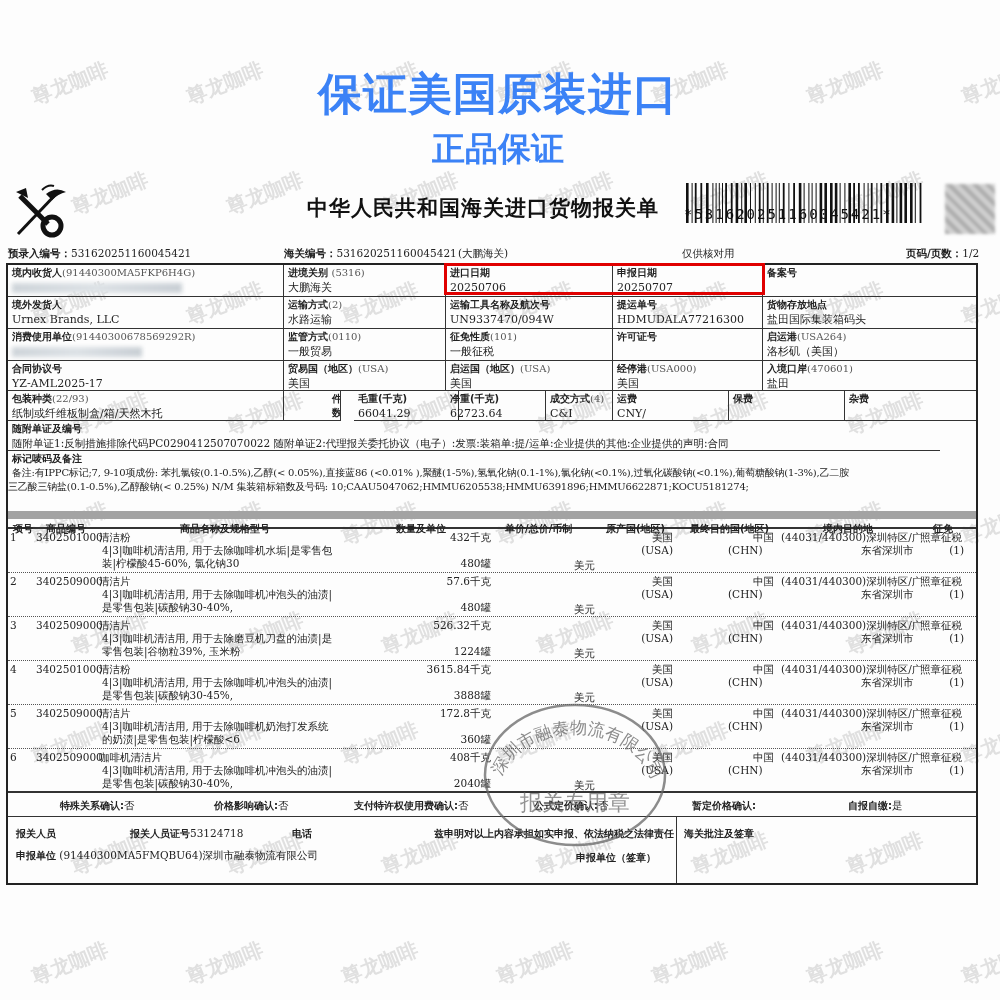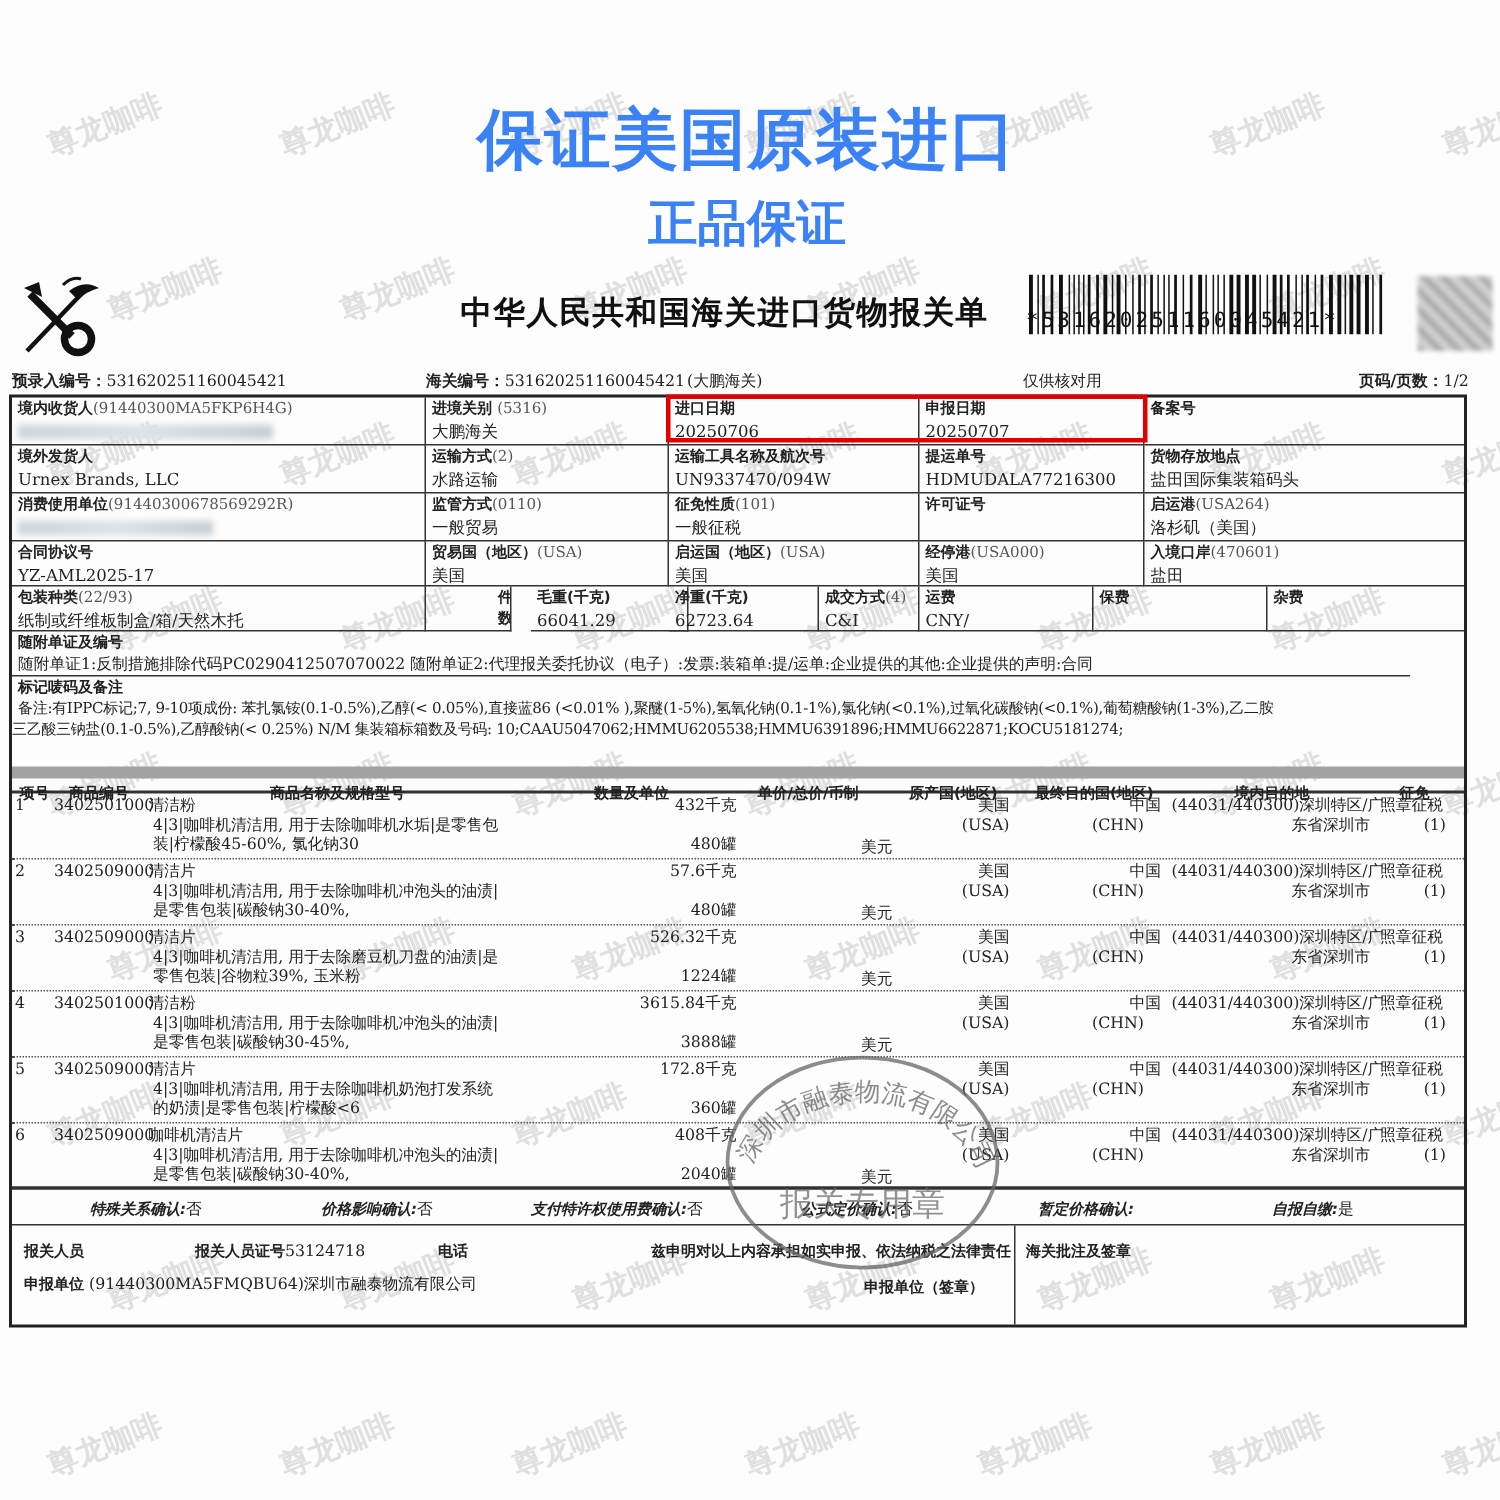--- a/index.html
+++ b/index.html
@@ -40,21 +40,21 @@
   .items-head { position: absolute; left: 0; top: 246px; width: 968px; height: 18px; border-bottom: 2px solid #333;
                 font-size: 10px; font-weight: bold; font-family: "DejaVu Sans", "Liberation Sans", sans-serif; }
   .items-head span { position: absolute; top: 3px; }
   .item { position: absolute; left: 0; width: 968px; height: 42px; border-bottom: 1px dotted #555; font-size: 10.5px; line-height: 13px; }
   .item.last { border-bottom: 2px solid #333; }
   .item span { position: absolute; white-space: nowrap; }
 
   .bottom-flags { position: absolute; left: 0; top: 526px; width: 968px; height: 26px; border-bottom: 1px solid #333;
                   font-size: 10.5px; }
   .bottom-flags span { position: absolute; top: 6px; }
-  .bottom-flags b { font-weight: bold; font-family: "DejaVu Sans", "Liberation Sans", sans-serif; font-size: 10px; font-style: italic; }
+  .bottom-flags b { font-weight: bold; font-family: "DejaVu Sans", "Liberation Sans", sans-serif; font-size: 10px; }
 
   .sign-area { position: absolute; left: 0; top: 552px; width: 765px; height: 66px; font-size: 10.5px; }
   .sign-area span { position: absolute; white-space: nowrap; }
   .sign-area b { font-weight: bold; font-family: "DejaVu Sans", "Liberation Sans", sans-serif; font-size: 10px; }
   .sign-divider { position: absolute; left: 668px; top: 0; width: 1px; height: 66px; background: #333; }
 
   .stamp { position: absolute; left: 480px; top: 700px; width: 190px; height: 150px; pointer-events: none; }
 
   .watermark { position: absolute; font-size: 20px; color: rgba(150,150,150,0.28); transform: rotate(-22deg);
                font-family: "DejaVu Sans", sans-serif; font-weight: bold; white-space: nowrap; pointer-events: none; }

